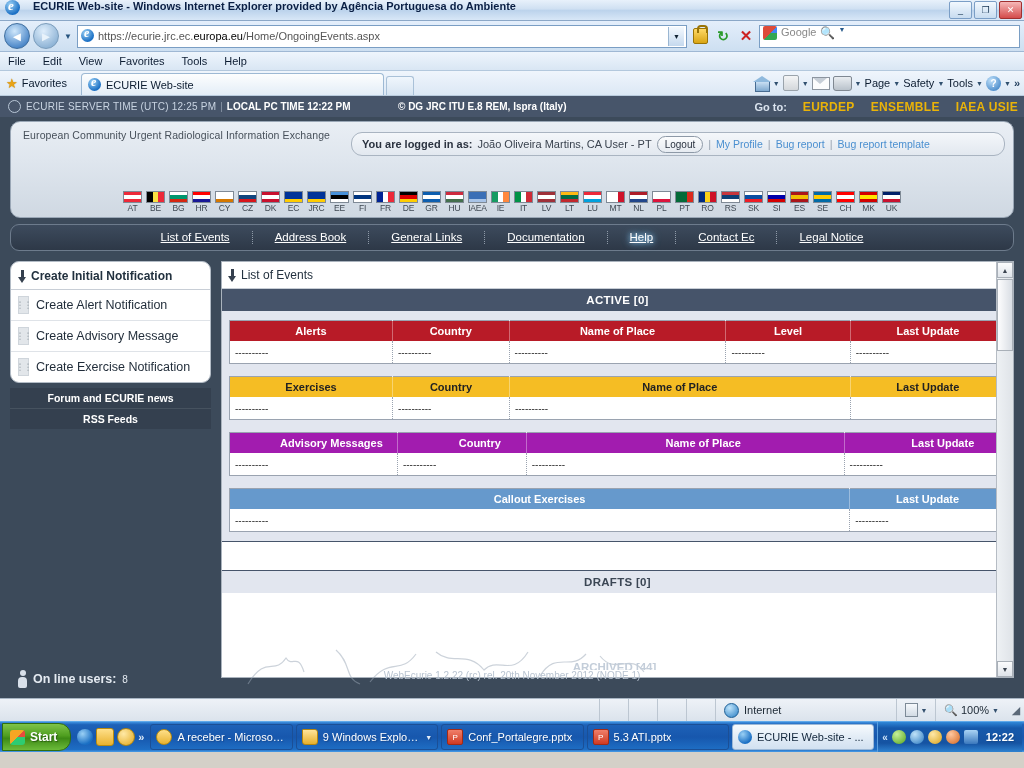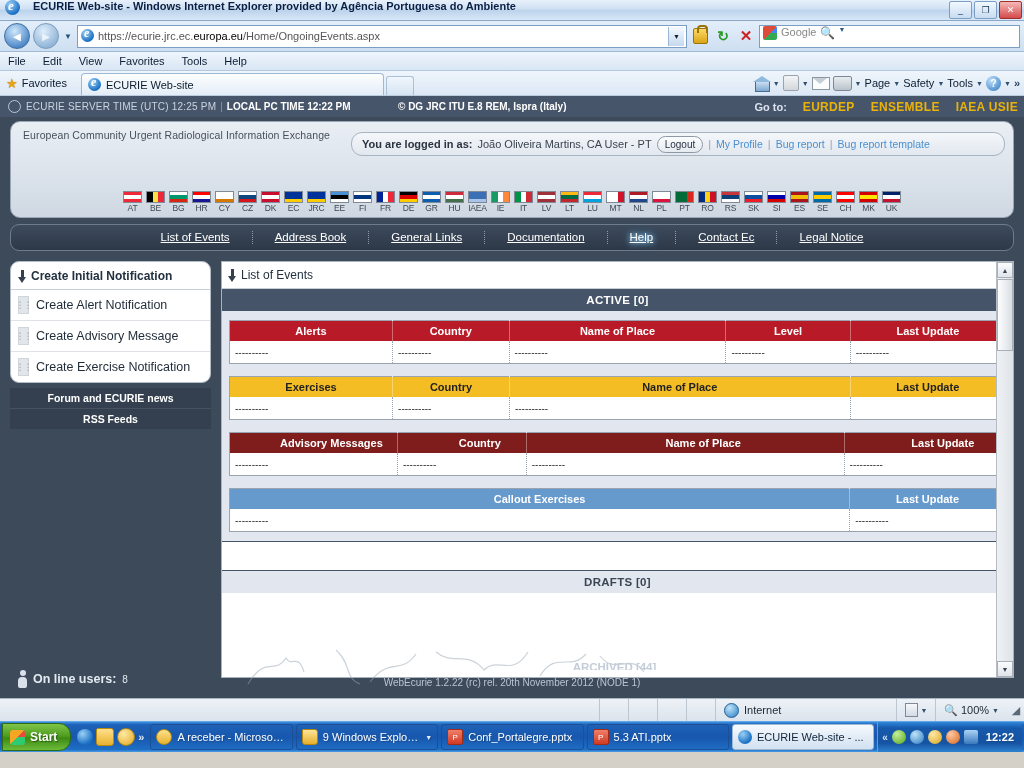--- a/index.html
+++ b/index.html
@@ -277,21 +277,21 @@
   .secbar.light{background:#e2e6ef;color:#3b4654;}
   .tblpad{background:#e2e6ef;padding:9px 7px;}
   table.ev{width:100%;border-collapse:collapse;table-layout:fixed;border:1px solid #9aa3b0;}
   table.ev th{
     color:#fff;font-size:11px;font-weight:bold;padding:4px 0;text-align:center;
     border-right:1px solid rgba(255,255,255,.35);
   }
   table.ev th:last-child{border-right:none;}
   table.ev.alerts th{background:#b81b27;}
   table.ev.exercises th{background:#f5bd24;color:#222;}
-  table.ev.advisory th{background:#7f1d1d;padding-left:36px;}
+  table.ev.advisory th{background:#a21caf;padding-left:36px;}
   table.ev.callout th{background:#6699cc;}
   table.ev td{
     background:#fff;font-size:10px;color:#333;padding:3px 5px;height:16px;
     border-right:1px dotted #9aa3b0;
   }
   table.ev td:last-child{border-right:none;}
   .gapband{background:#e2e6ef;height:12px;}
   .whiteband{background:#fff;height:28px;border-top:1px solid #46546a;border-bottom:1px solid #46546a;}
   .whiteband2{background:#fff;height:30px;}
 
@@ -315,21 +315,21 @@
   .pgfoot{position:absolute;left:0;right:0;bottom:0;height:52px;color:#cdd6e0;}
   .online{
     position:absolute;left:18px;bottom:10px;display:flex;align-items:center;gap:6px;
   }
   .person{width:9px;height:18px;position:relative;flex:0 0 auto;}
   .person:before{content:"";position:absolute;left:2px;top:0;width:6px;height:6px;border-radius:50%;background:#d8e0ea;}
   .person:after{content:"";position:absolute;left:0;top:7px;width:9px;height:11px;border-radius:4px 4px 2px 2px;background:#d8e0ea;}
   .online .t{font-size:12.5px;font-weight:bold;color:#e4eaf1;}
   .online .n{font-size:10px;color:#e4eaf1;}
   .verline{
-    position:absolute;left:0;right:0;bottom:10px;text-align:center;
+    position:absolute;left:0;right:0;bottom:17px;text-align:center;
     font-size:10px;color:#b9c4d1;
   }
   .archived{
     position:absolute;left:221px;right:16px;bottom:28px;text-align:center;
     font-size:11.5px;font-weight:bold;color:#c3cdd9;overflow:hidden;height:9px;
   }
   .squiggle{position:absolute;left:240px;bottom:12px;width:520px;height:40px;opacity:.5;}
 
   
   .statusbar{

